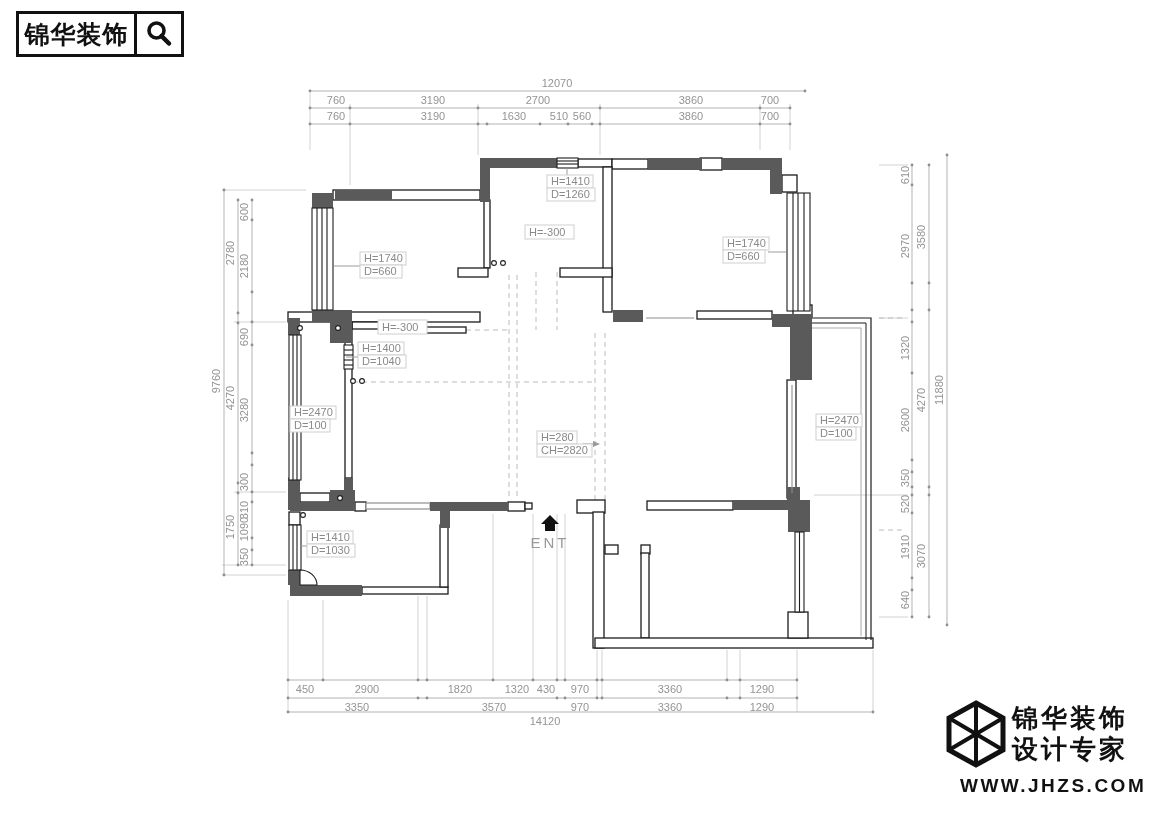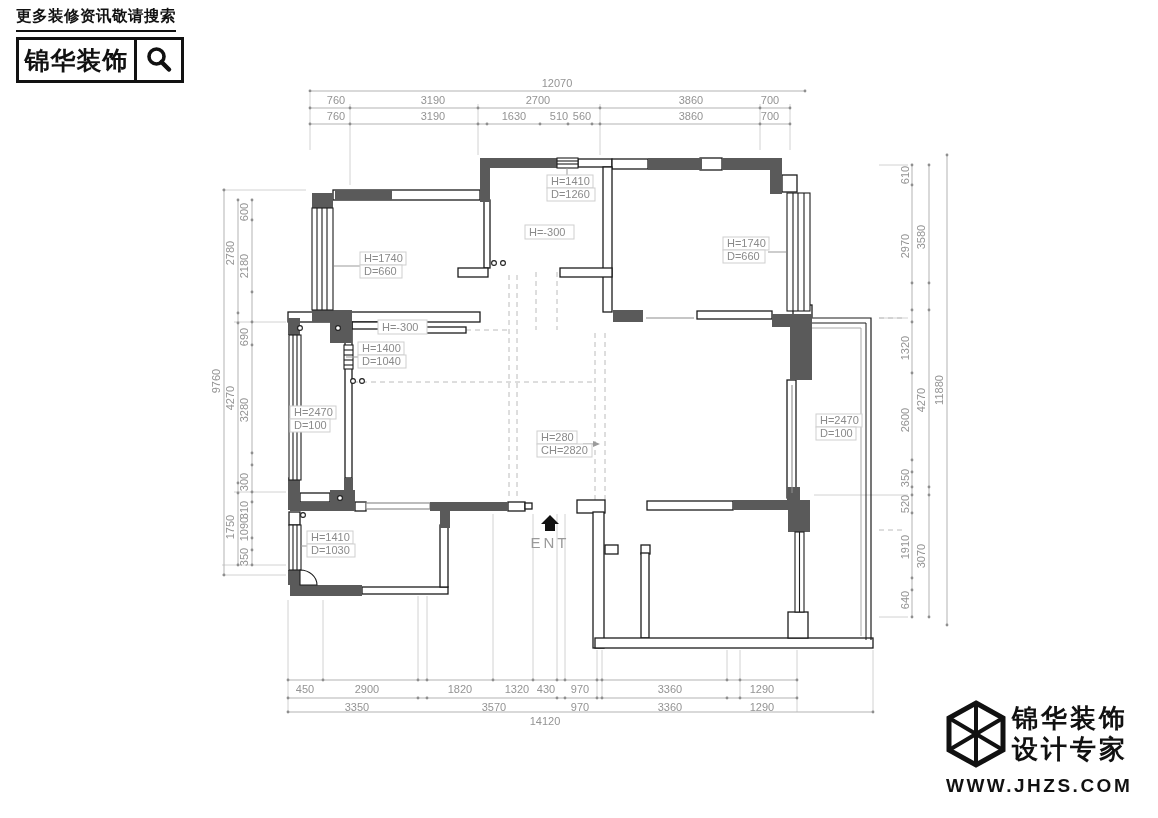--- a/index.html
+++ b/index.html
@@ -10,35 +10,34 @@
   .tagline{display:inline-block;font-size:15.5px;font-weight:bold;letter-spacing:.5px;
            border-bottom:2px solid #111;padding-bottom:3px;color:#111;}
   .logo-box{margin-top:5px;width:162px;height:40px;border:3px solid #111;display:flex;align-items:stretch;}
   .logo-text{flex:1;display:flex;align-items:center;justify-content:center;
              font-size:25px;font-weight:bold;letter-spacing:1px;border-right:3px solid #111;}
   .logo-search{width:44px;display:flex;align-items:center;justify-content:center;}
   
   .ftr{position:absolute;left:946px;top:700px;width:200px;}
   .ftr-top{display:flex;align-items:center;}
   .f-brand{font-size:26px;font-weight:bold;line-height:1.2;letter-spacing:3px;color:#111;margin-left:6px;}
-  .f-site{font-size:19px;font-weight:bold;letter-spacing:2.5px;color:#111;margin-top:7px;margin-left:0;white-space:nowrap;}
+  .f-site{font-size:19px;font-weight:bold;letter-spacing:2.5px;color:#111;margin-top:7px;margin-left:14px;white-space:nowrap;}
   
   svg.plan{position:absolute;left:0;top:0;}
   svg text{font-family:"Liberation Sans",sans-serif;}
   .dimtxt{font-size:11px;fill:#949494;}
   .annotxt{font-size:11px;fill:#8a8a8a;}
   .enttxt{font-size:15px;fill:#9a9a9a;letter-spacing:3px;}
 </style>
 </head>
 <body>
 
 <div class="stage">
 
   <div class="hdr">
-    <div class="tagline">更多装修资讯敬请搜索</div>
     <div class="logo-box">
       <div class="logo-text">锦华装饰</div>
       <div class="logo-search">
         <svg width="30" height="30" viewBox="0 0 30 30">
           <circle cx="12.5" cy="11.5" r="7.5" fill="none" stroke="#111" stroke-width="3.6"></circle>
           <line x1="17.5" y1="17" x2="25" y2="24.5" stroke="#111" stroke-width="4.5" stroke-linecap="round"></line>
         </svg>
       </div>
     </div>
   </div>

